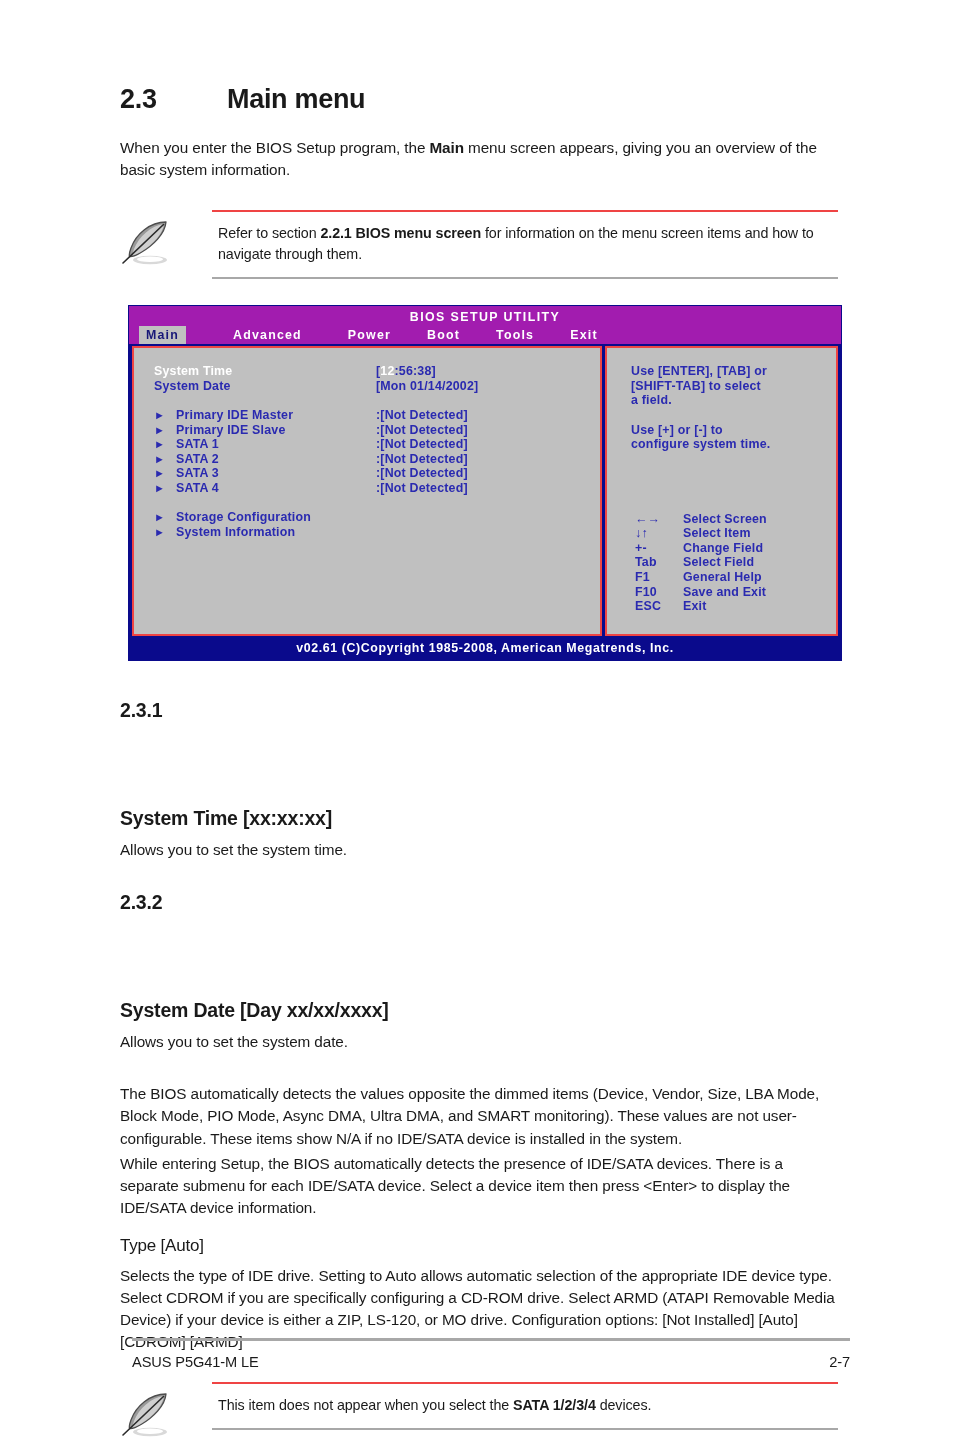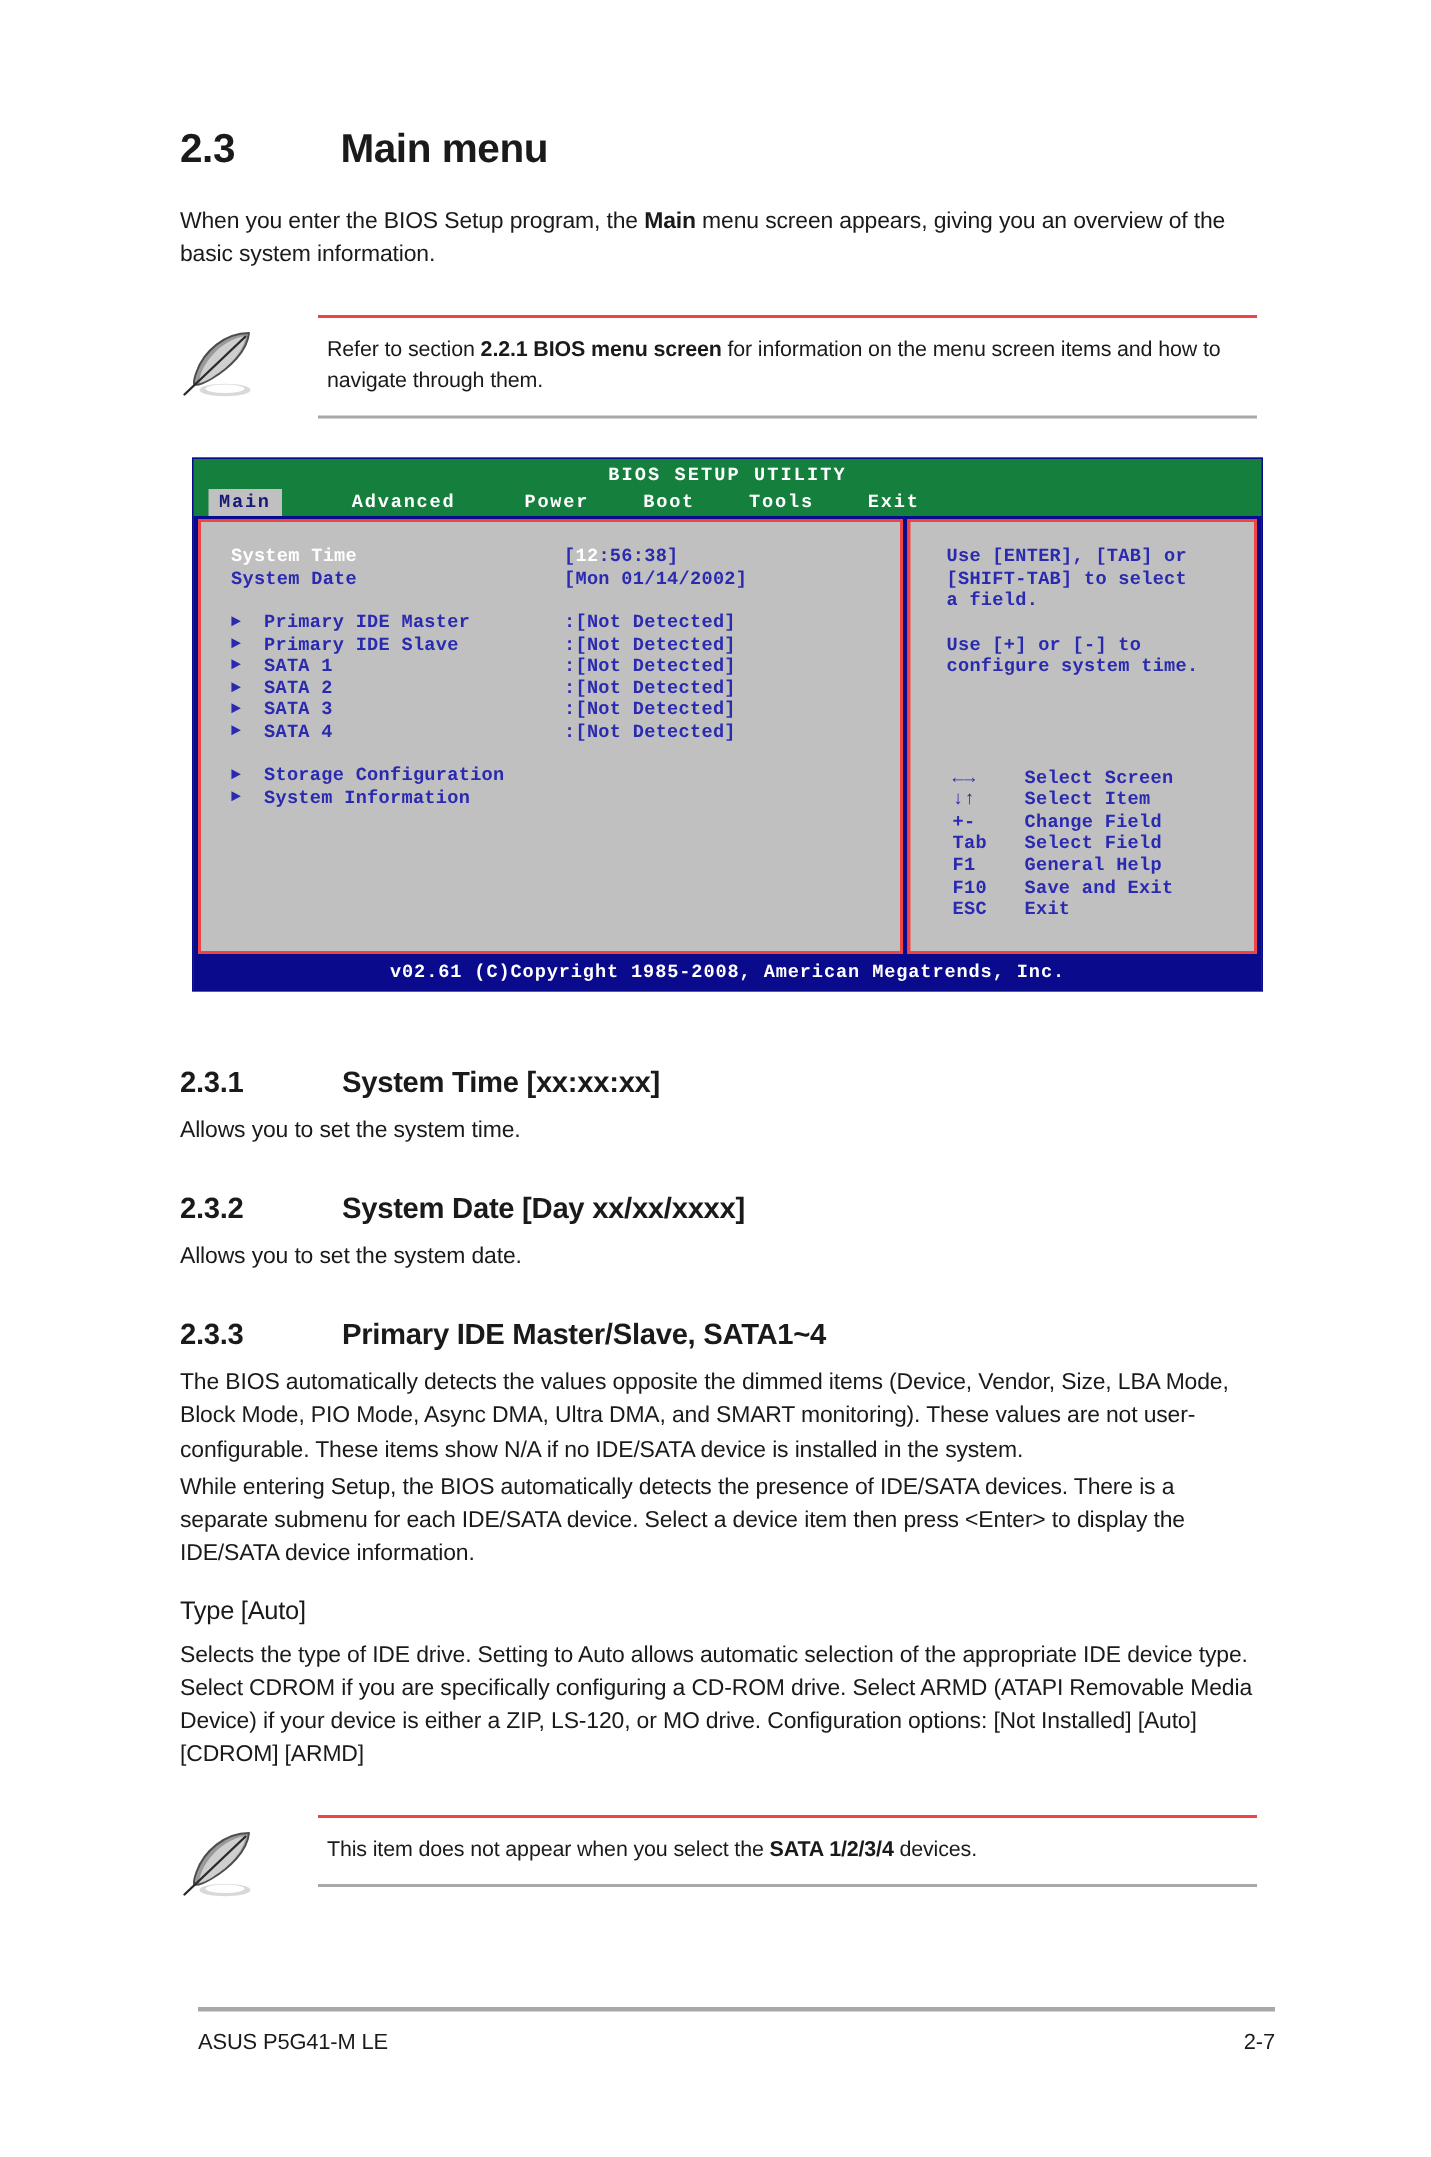--- a/index.html
+++ b/index.html
@@ -39,20 +39,21 @@
     align-items: baseline;
   }
   h1.sec .num { width: 107px; flex: 0 0 107px; }
   h2.sub {
     font-size: 19.5px;
     font-weight: bold;
     margin: 0 0 9px 0;
     letter-spacing: -0.2px;
     display: flex;
     align-items: baseline;
+    flex-direction: column;
   }
   h2.sub .num { width: 108px; flex: 0 0 108px; }
   h3.minor {
     font-size: 17px;
     font-weight: normal;
     margin: 0 0 9px 0;
     letter-spacing: -0.2px;
   }
 
   p.body {
@@ -87,23 +88,23 @@
   .note-body p {
     margin: 0;
     font-size: 14.3px;
     line-height: 1.47;
     letter-spacing: -0.1px;
   }
 
   
   .bios {
     width: 714px;
-    margin: 26px 0 16px 8px;
-    background: #15803d;
-    font-family: Liberation Mono, monospace;
+    margin: 26px 0 4px 8px;
+    background: #a21caf;
+    font-family: Liberation Sans, sans-serif;
     font-size: 12.4px;
     line-height: 14.6px;
     letter-spacing: 0.2px;
     border: 1px solid #0a0a8c;
     box-sizing: border-box;
   }
   .bios-title {
     color: #ffffff;
     font-weight: bold;
     text-align: center;
@@ -382,24 +383,20 @@
     <div class="gap-m"></div>
 
     <h2 class="sub">
       <span class="num">2.3.2</span>
       <span>System Date [Day xx/xx/xxxx]</span>
     </h2>
     <p class="body">Allows you to set the system date.</p>
 
     <div class="gap-m"></div>
 
-    <h2 class="sub">
-      <span class="num">2.3.3</span>
-      <span>Primary IDE Master/Slave, SATA1~4</span>
-    </h2>
     <p class="body">The BIOS automatically detects the values opposite the dimmed items (Device, Vendor, Size, LBA Mode, Block Mode, PIO Mode, Async DMA, Ultra DMA, and SMART monitoring). These values are not user-configurable. These items show N/A if no IDE/SATA device is installed in the system.</p>
     <p class="body">While entering Setup, the BIOS automatically detects the presence of IDE/SATA devices. There is a separate submenu for each IDE/SATA device. Select a device item then press &lt;Enter&gt; to display the IDE/SATA device information.</p>
 
     <div class="gap-s"></div>
 
     <h3 class="minor">Type [Auto]</h3>
     <p class="body last">Selects the type of IDE drive. Setting to Auto allows automatic selection of the appropriate IDE device type. Select CDROM if you are specifically configuring a CD-ROM drive. Select ARMD (ATAPI Removable Media Device) if your device is either a ZIP, LS-120, or MO drive. Configuration options: [Not Installed] [Auto] [CDROM] [ARMD]</p>
 
     <div class="note">
       <div class="note-icon">

